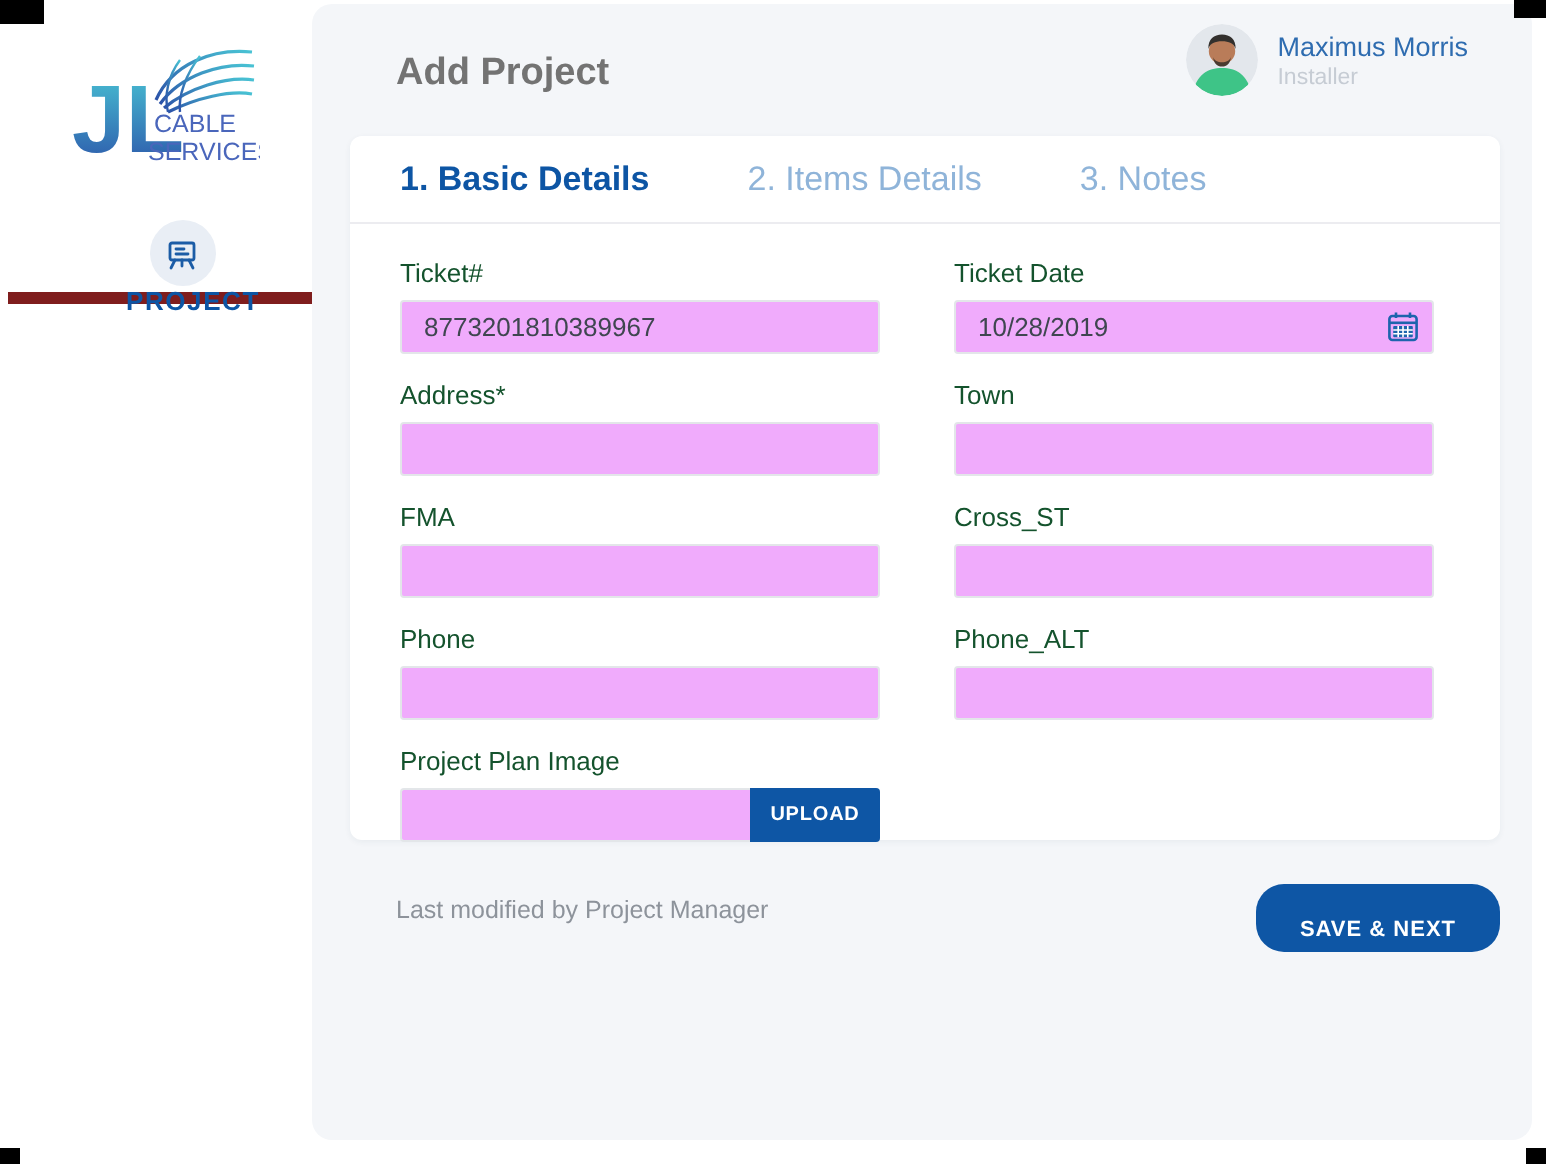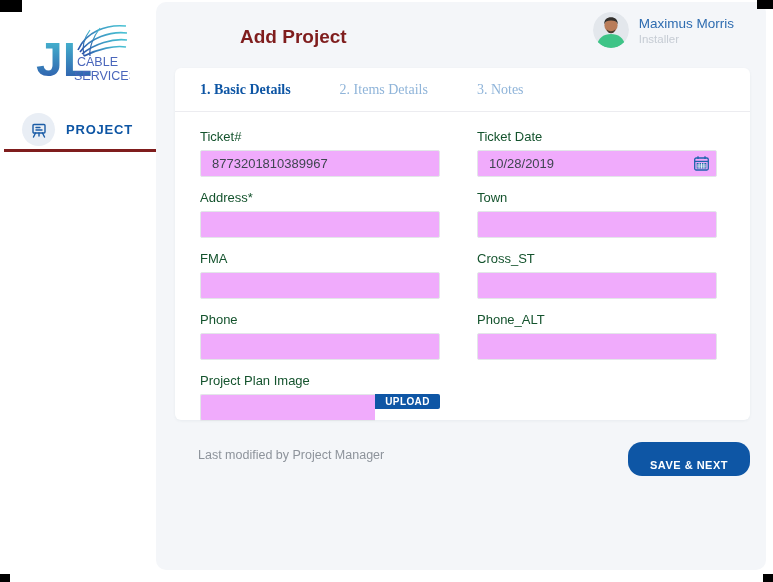--- a/index.html
+++ b/index.html
@@ -9,50 +9,50 @@
   
   .corner { position:absolute; background:#000; }
   .corner.tl { left:0; top:0; width:22px; height:12px; }
   .corner.tr { right:0; top:0; width:16px; height:9px; }
   .corner.bl { left:0; bottom:0; width:10px; height:8px; }
   .corner.br { right:0; bottom:0; width:10px; height:8px; }
 
   
   .sidebar { position:absolute; left:4px; top:0; width:156px; height:582px; background:#fff; }
   .logo-wrap { margin:20px 0 0 30px; width:96px; height:70px; }
-  .nav-item { position:absolute; left:0; top:110px; width:156px; height:42px; display:flex; align-items:center; padding-left:18px; cursor:pointer; border-bottom:3px solid #7f1d1d; }
+  .nav-item { position:absolute; left:0; top:110px; width:156px; height:42px; display:flex; align-items:center; padding-left:18px; cursor:pointer; border-bottom:6px solid #7f1d1d;flex-direction:column; }
   .nav-icon-circle { width:33px; height:33px; border-radius:50%; background:#e9eef5; display:flex; align-items:center; justify-content:center; flex:0 0 auto; }
   .nav-label { margin-left:11px; font-size:13px; font-weight:bold; letter-spacing:0.8px; color:#0d55a4; }
 
   
   .main { position:absolute; left:156px; top:2px; width:610px; height:568px; background:#f4f6f9; border-radius:10px; }
-  .page-title { position:absolute; left:42px; top:24px; font-size:19px; font-weight:bold; color:#7f1d1d;margin-left:42px; }
+  .page-title { position:absolute; left:42px; top:24px; font-size:19px; font-weight:bold; color:#737373; }
 
   .user-chip { position:absolute; top:10px; right:32px; display:flex; align-items:center; }
   .avatar { width:36px; height:36px; border-radius:50%; overflow:hidden; flex:0 0 auto; }
   .user-meta { margin-left:10px; }
   .user-name { font-size:13.5px; color:#2e6cb0; line-height:17px; }
   .user-role { font-size:11.5px; color:#c6ccd4; line-height:14px; }
 
   
   .card { position:absolute; left:19px; top:66px; width:575px; height:352px; background:#fff; border-radius:6px; box-shadow:0 1px 3px rgba(40,60,90,0.06); }
   .tabs { display:flex; align-items:center; height:44px; padding-left:25px; border-bottom:1px solid #ececf0; gap:49px; }
-  .tab { font-size:14px; color:#8fb4d9; cursor:pointer; white-space:nowrap;font-family:Liberation Serif, serif; }
+  .tab { font-size:17px; color:#8fb4d9; cursor:pointer; white-space:nowrap; }
   .tab.active { color:#0d55a4; font-weight:bold; }
 
   .form-grid { display:grid; grid-template-columns:240px 240px; column-gap:37px; row-gap:13px; padding:17px 0 0 25px; }
   .field-label { font-size:13px; color:#14532d; margin-bottom:6px; }
   .field input { width:100%; height:27px; border:1px solid #e3e6e9; border-radius:2px; background:#f0abfc; font-family:"Liberation Sans", sans-serif; font-size:13px; color:#3f4650; padding:0 11px; outline:none; }
   .input-wrap { position:relative; }
   .input-wrap input { padding-right:14px; }
   .cal-btn { position:absolute; right:7px; top:5px; width:17px; height:17px; border:0; background:transparent; padding:0; cursor:pointer; }
 
   .upload-row { display:flex; }
   .upload-row input { width:175px; height:27px; border:1px solid #e3e6e9; border-right:none; border-radius:2px 0 0 2px; font-family:"Liberation Sans", sans-serif; font-size:13px; color:#3f4650; padding:0 11px; outline:none; }
-  .upload-btn { width:65px; height:15px; background:#0e56a5; color:#fff; border:0; font-family:"Liberation Sans", sans-serif; font-size:10px; font-weight:bold; letter-spacing:0.4px; border-radius:0 2px 2px 0; cursor:pointer; }
+  .upload-btn { width:65px; height:27px; background:#0e56a5; color:#fff; border:0; font-family:"Liberation Sans", sans-serif; font-size:10px; font-weight:bold; letter-spacing:0.4px; border-radius:0 2px 2px 0; cursor:pointer; }
 
   .last-modified { position:absolute; left:42px; top:446px; font-size:12.5px; color:#8d939b; }
   .save-btn { position:absolute; right:16px; top:440px; height:27px; padding:17px 22px; background:#0e56a5; color:#fff; border:0; border-radius:14px; font-family:"Liberation Sans", sans-serif; font-size:11px; font-weight:bold; letter-spacing:0.5px; cursor:pointer; }
 </style>
 </head>
 <body>
 
 <div class="screen">
 
   <div class="sidebar">

